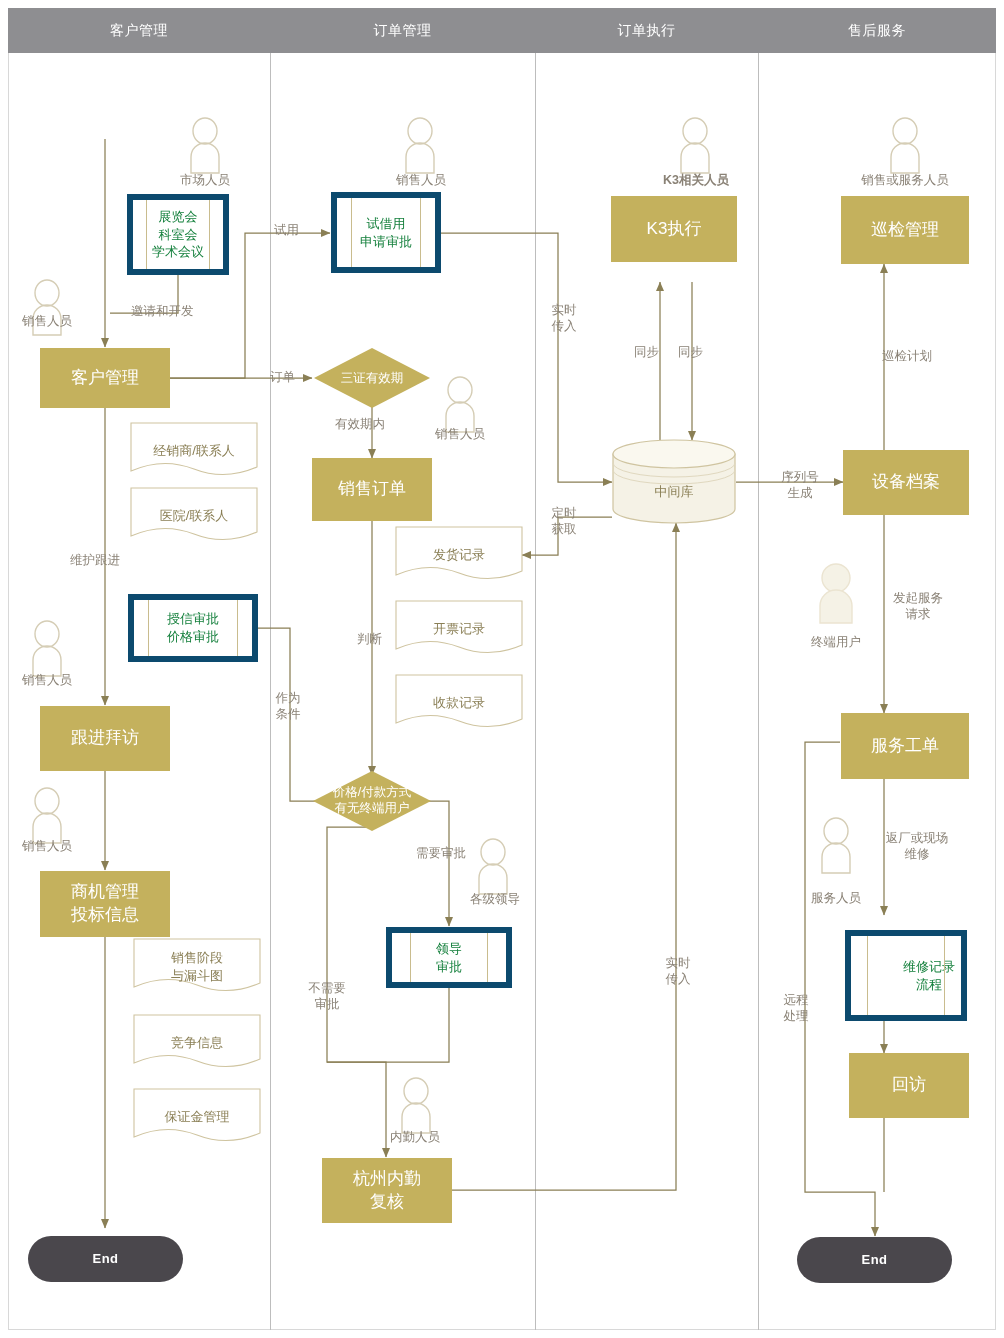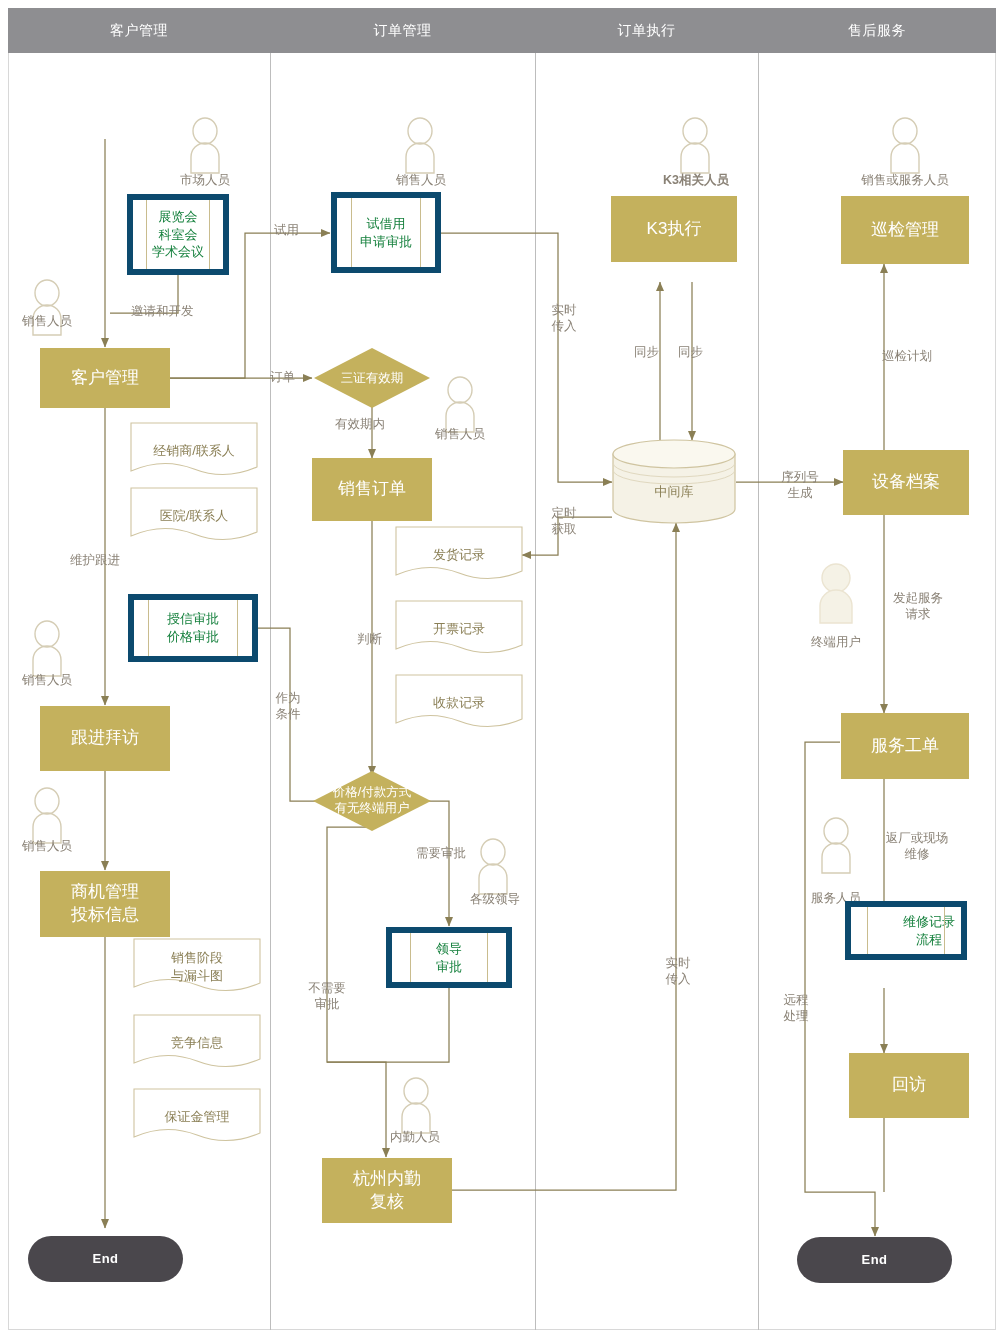--- a/index.html
+++ b/index.html
@@ -355,21 +355,21 @@
   <div class="actor" style="left:816px;top:817px;">
     <svg width="40" height="60">
         <ellipse cx="20" cy="14" rx="12" ry="13" fill="none" stroke="#d5cdb5" stroke-width="1.4"></ellipse>
         <path d="M6,56 L6,40 a14,14 0 0 1 28,0 L34,56 z" fill="none" stroke="#d5cdb5" stroke-width="1.4"></path>
       </svg>
   </div>
   <div class="actor-label" style="left:795px;top:890px;width:82px;">服务人员</div>
   <div class="edge-label" style="left:876px;top:830px;width:82px;white-space:pre-line;">返厂或现场
 维修</div>
 
-  <div class="node proc" style="left:845px;top:901px;width:122px;height:59px;padding-left:46px;">
+  <div class="node proc" style="left:845px;top:930px;width:122px;height:91px;padding-left:46px;">
     <div class="sb" style="left:16px;"></div>
       <div class="sb" style="right:16px;"></div>
     <span style="white-space:pre-line;">维修记录
 流程</span>
   </div>
 
   <div class="edge-label" style="left:775px;top:992px;width:42px;white-space:pre-line;">远程
 处理</div>
 
   <div class="node fill" style="left:849px;top:1053px;width:120px;height:65px;">回访</div>

